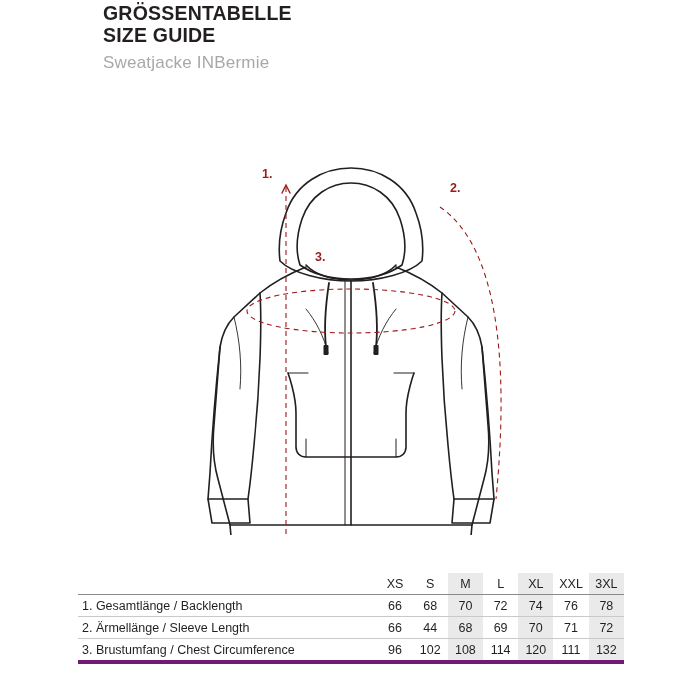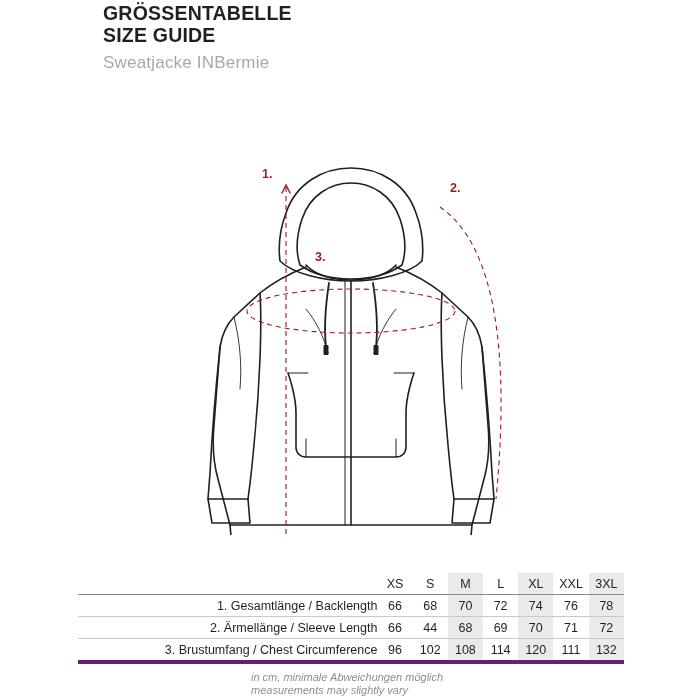--- a/index.html
+++ b/index.html
@@ -75,21 +75,21 @@
     width: 546px;
     font-size: 12.5px;
   }
   th, td {
     padding: 0;
     height: 21px;
     vertical-align: middle;
   }
   .lbl-col {
     width: 297px;
-    text-align: right;
+    text-align: left;
     padding-left: 4px;
     font-size: 12.5px;
     color: #231f20;
     white-space: nowrap;
   }
   .size-col {
     width: 35.5px;
     text-align: center;
     font-size: 12.5px;
     color: #231f20;
@@ -259,18 +259,14 @@
           <td class="size-col shade">108</td>
           <td class="size-col">114</td>
           <td class="size-col shade">120</td>
           <td class="size-col">111</td>
           <td class="size-col shade">132</td>
         </tr>
       </tbody>
     </table>
   </div>
 
-  <div class="footnote">
-    <div>in cm, minimale Abweichungen möglich</div>
-    <div>measurements may slightly vary</div>
-  </div>
 
 </div>
 
 </body></html>

